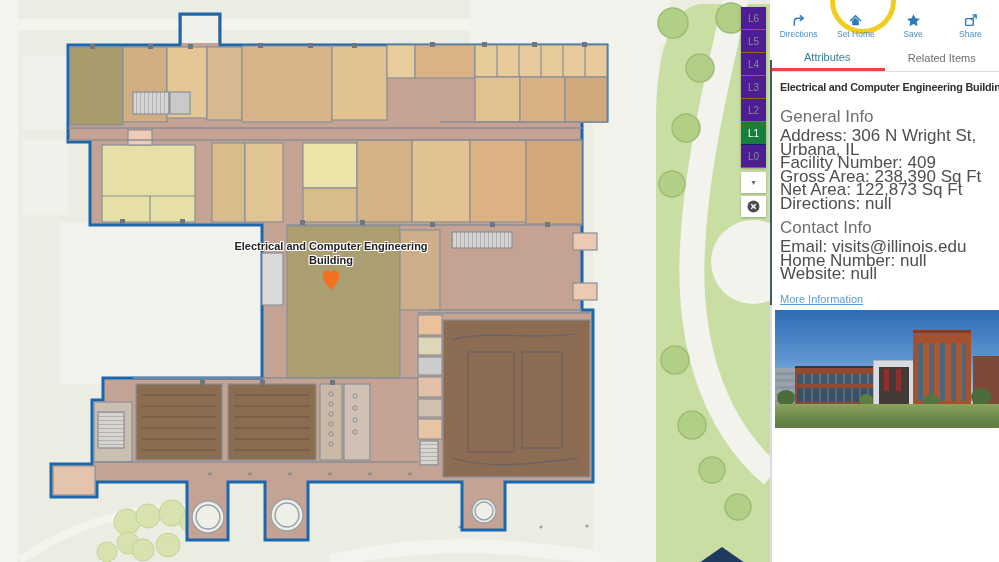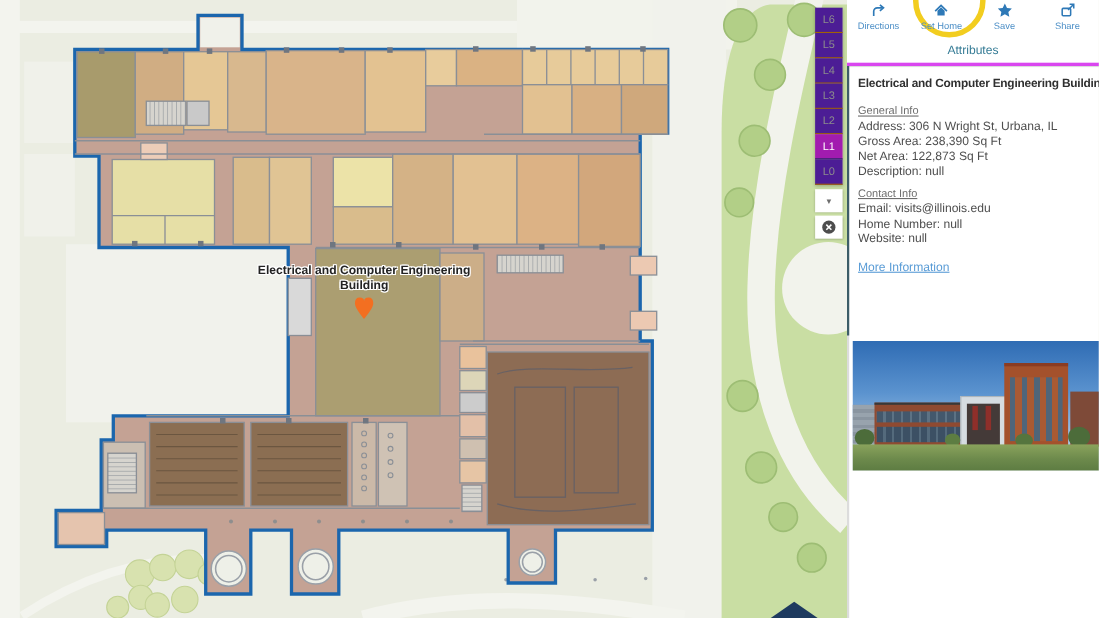--- a/index.html
+++ b/index.html
@@ -15,43 +15,43 @@
     text-shadow:-1px -1px 0 #fff,1px -1px 0 #fff,-1px 1px 0 #fff,1px 1px 0 #fff,0 1px 0 #fff,0 -1px 0 #fff;}
   .marker{position:absolute;left:322px;top:270px;width:18px;height:20px;}
 
   .nav-arrow{position:absolute;left:699px;top:547px;width:0;height:0;
     border-left:23px solid transparent;border-right:23px solid transparent;border-bottom:16px solid #1e3a5f;}
 
   
   .levels{position:absolute;left:741px;top:7px;width:25px;box-shadow:0 1px 3px rgba(0,0,0,.25);}
   .level-cell{width:25px;height:23px;background:#4c1d95;border-bottom:1px solid #a16207;
     font-size:10px;color:#8c8c8c;display:flex;align-items:center;justify-content:center;cursor:pointer;box-sizing:border-box;}
-  .level-cell.sel{background:#a21caf;color:#fff;border-bottom:1px solid #16265c;}
+  .level-cell.sel{background:#15803d;color:#fff;border-bottom:1px solid #16265c;}
   .level-extra{position:absolute;left:741px;width:25px;height:21px;background:#fff;
     box-shadow:0 1px 2px rgba(0,0,0,.25);display:flex;align-items:center;justify-content:center;}
   .lv-collapse{top:172px;color:#6e6e6e;font-size:9px;}
   .lv-close{top:196px;}
 
   
   .panel{position:absolute;left:770px;top:0;width:229px;height:562px;background:#fff;}
-  .toolbar{display:flex;height:32px;align-items:flex-start;padding-top:2px;position:relative;}
+  .toolbar{display:flex;height:32px;align-items:flex-start;padding-top:13px;position:relative;}
   .tool{flex:1;display:flex;flex-direction:column;align-items:center;gap:1px;cursor:pointer;position:relative;z-index:2;}
   .tool-label{font-size:8.5px;color:#4b8ec6;}
   .highlight-ring{position:absolute;left:60px;top:-32px;width:56px;height:56px;border:5px solid #f2cd1f;
     border-radius:50%;z-index:1;}
   .tabs{display:flex;height:26px;border-bottom:1px solid #dcdcdc;}
   .tab{flex:1;display:flex;align-items:center;justify-content:center;font-size:11px;cursor:pointer;box-sizing:border-box;}
-  .tab.active{color:#367c96;border-bottom:3px solid #d946ef;}
+  .tab.active{color:#367c96;border-bottom:3px solid #ef4444;}
   .tab.inactive{color:#6e6e6e;}
   .panel-body{position:relative;padding:6px 8px 0 10px;}
   .pscroll{position:absolute;left:770px;top:60px;width:2px;height:502px;background:#dcdcdc;}
   .pscroll .thumb{position:absolute;left:0;top:0;width:2px;height:245px;background:#3d5d68;}
   .attr-title{font-size:10.8px;font-weight:bold;color:#303030;letter-spacing:-0.2px;white-space:nowrap;margin:3px 0 6px 0;}
-  .section-link{font-size:10px;color:#6e6e6e;text-decoration:underline;margin:8px 0 2px 0;display:inline-block;cursor:pointer;}
-  .attr-line{font-size:11px;color:#4e4e4e;line-height:13.5px;}
+  .section-link{font-size:17px;color:#6e6e6e;margin:8px 0 2px 0;display:inline-block;cursor:pointer;}
+  .attr-line{font-size:17px;color:#4e4e4e;line-height:13.5px;}
   .more-link{font-size:11px;color:#5a9cd6;text-decoration:underline;margin-top:12px;display:inline-block;cursor:pointer;}
 
   
   .photo{position:absolute;left:5px;top:310px;width:224px;height:118px;overflow:hidden;cursor:pointer;}
   .sky{position:absolute;inset:0;background:linear-gradient(180deg,#2f6cb4 0%,#5b93cf 40%,#9cc0e4 72%,#d9e6f0 100%);}
   .lawn{position:absolute;left:0;top:94px;width:224px;height:24px;
     background:linear-gradient(180deg,#8aa35c 0%,#6d8a4c 55%,#5d7c42 100%);}
   .ph-bld{position:absolute;}
   .grayb{left:0;top:58px;width:26px;height:36px;background:repeating-linear-gradient(180deg,#98a3ad 0 4px,#8a95a0 4px 7px);}
   .leftwing{left:20px;top:56px;width:86px;height:40px;background:#8f4a31;border-top:2px solid #383838;}
@@ -320,30 +320,32 @@
         <svg width="15" height="15" viewBox="0 0 16 16" fill="none" stroke="#2e79b7" stroke-width="1.5">
           <rect x="2.8" y="6" width="8.2" height="7.2" rx="1"></rect>
             <path d="M8.5 7.5L14 2M10 2h4v4"></path>
         </svg>
         <span class="tool-label">Share</span>
       </div>
     </div>
 
     <div class="tabs">
       <div class="tab active">Attributes</div>
+      <div class="tab inactive">Related Items</div>
     </div>
 
     <div class="panel-body">
       <div class="attr-title">Electrical and Computer Engineering Building</div>
 
       <a class="section-link">General Info</a>
       <div class="attr-line">Address: 306 N Wright St, Urbana, IL</div>
+      <div class="attr-line">Facility Number: 409</div>
       <div class="attr-line">Gross Area: 238,390 Sq Ft</div>
       <div class="attr-line">Net Area: 122,873 Sq Ft</div>
-      <div class="attr-line">Description: null</div>
+      <div class="attr-line">Directions: null</div>
 
       <a class="section-link">Contact Info</a>
       <div class="attr-line">Email: visits@illinois.edu</div>
       <div class="attr-line">Home Number: null</div>
       <div class="attr-line">Website: null</div>
 
       <a class="more-link">More Information</a>
     </div>
 
     <div class="photo">

